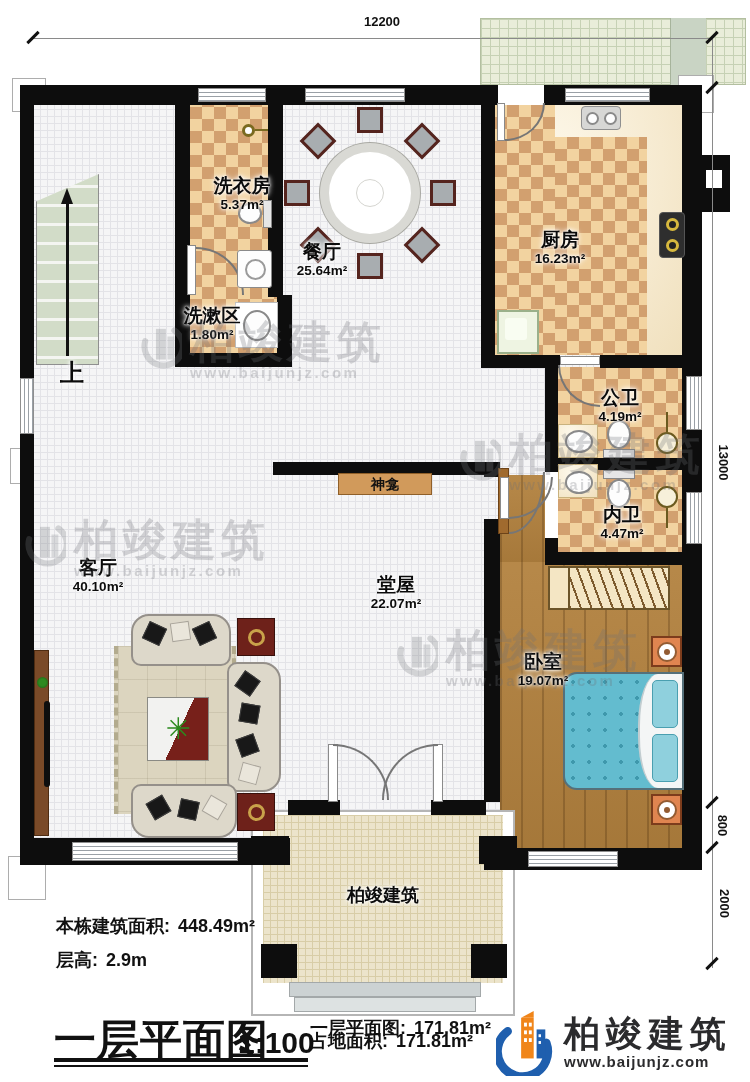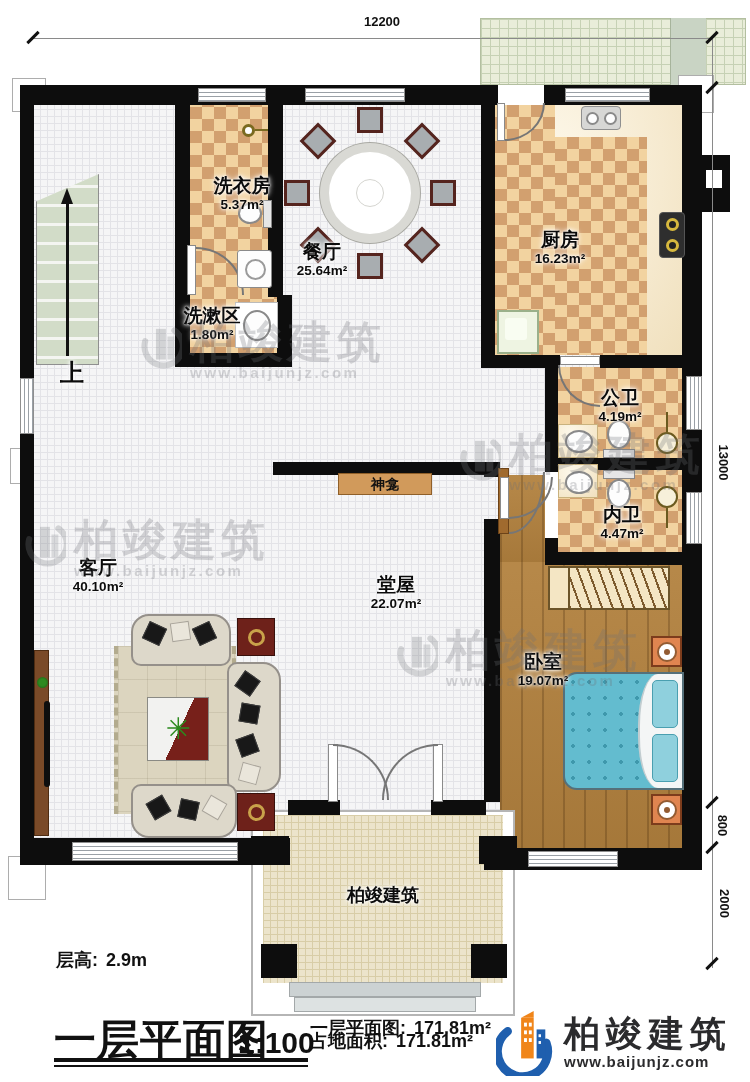--- a/index.html
+++ b/index.html
@@ -384,20 +384,22 @@
         <path d="M12 26 A25 25 0 1 0 50 12" fill="none" stroke="#77797e" stroke-width="8" stroke-linecap="round"></path>
         <rect x="26" y="10" width="13" height="40" fill="#77797e"></rect>
         <rect x="41" y="20" width="9" height="30" fill="#8d8f94"></rect>
       </svg>
     <div>
         <div class="wm-text">柏竣建筑</div>
         <div class="wm-url">www.baijunjz.com</div>
       </div>
   </div>
 
+  <div class="infoline" style="left:56px;top:914px;">
+    <span>本栋建筑面积:</span><span class="val">448.49m²</span></div>
   <div class="infoline" style="left:56px;top:948px;">
     <span>层高:</span><span class="val">2.9m</span></div>
 
   <div>
     <div class="tb-title" style="left:54px;top:1012px;">一层平面图</div>
     <div class="tb-underline" style="left:54px;top:1058px;width:254px;"></div>
     <div class="tb-scale" style="left:238px;top:1026px;">1:100</div>
     <div class="tb-line" style="left:310px;top:1016px;">
       <span>一层平面图:</span><span class="val">171.81m²</span></div>
     <div class="tb-line" style="left:310px;top:1029px;">

